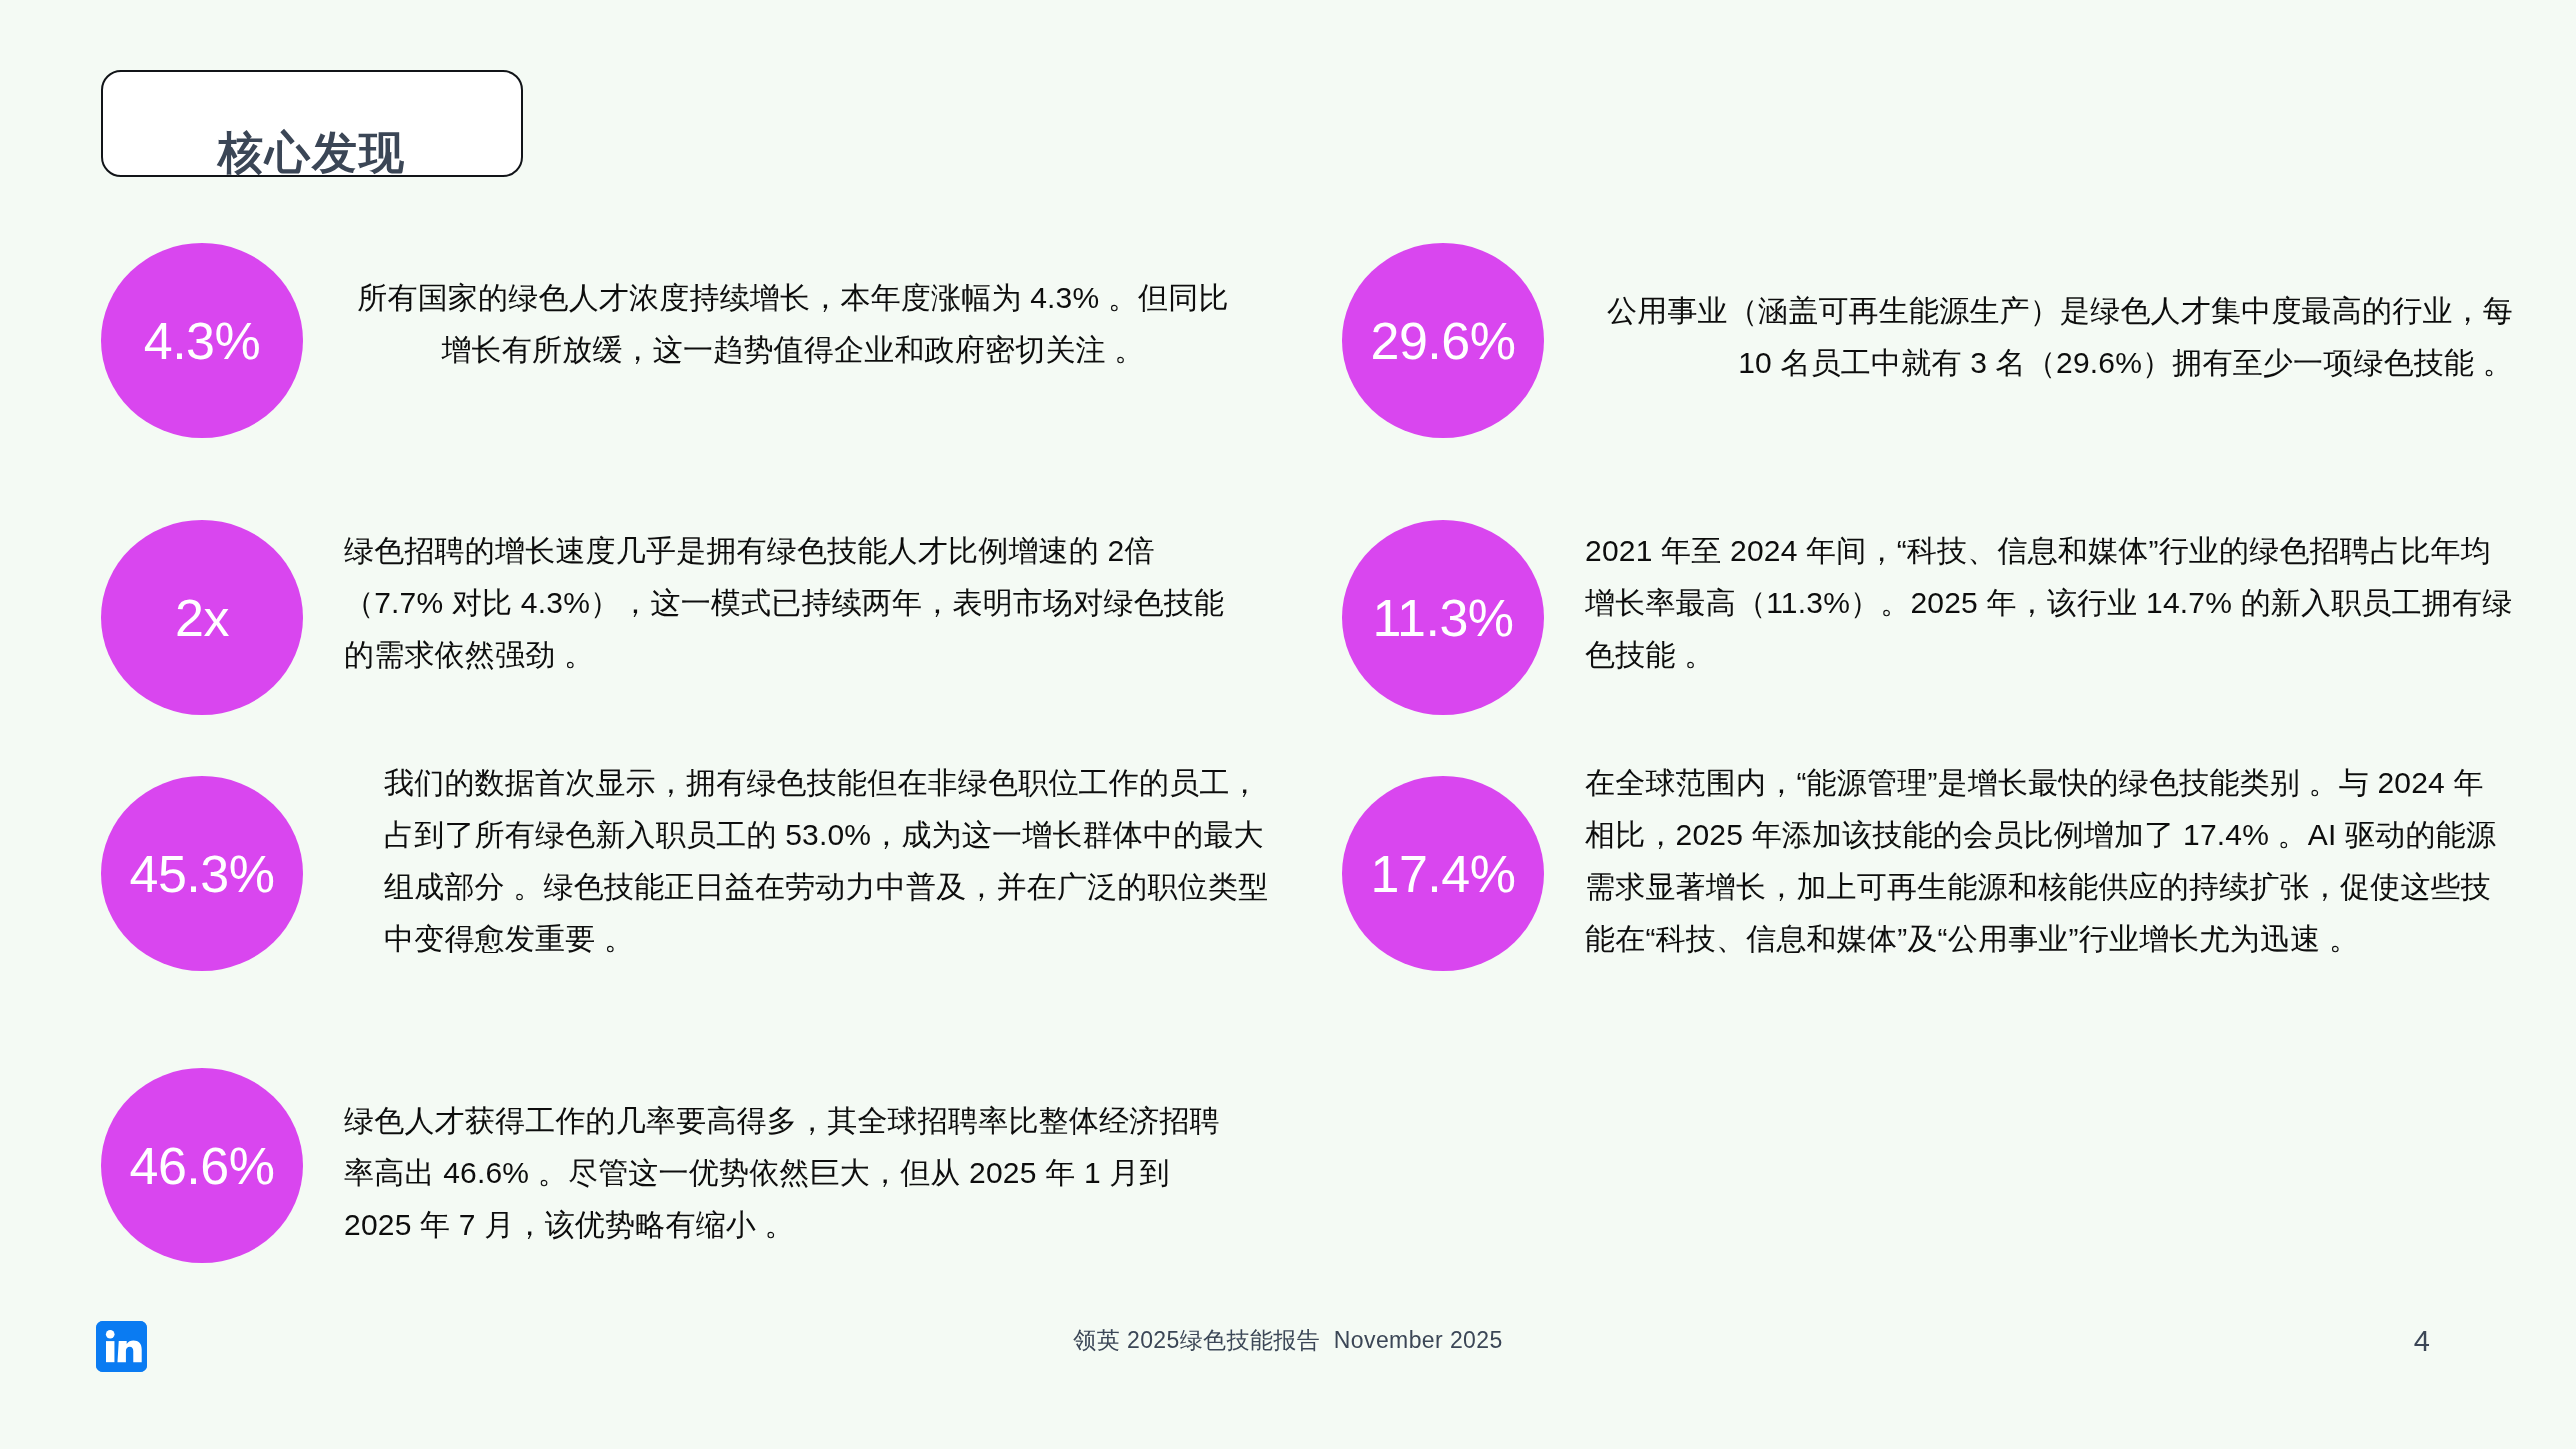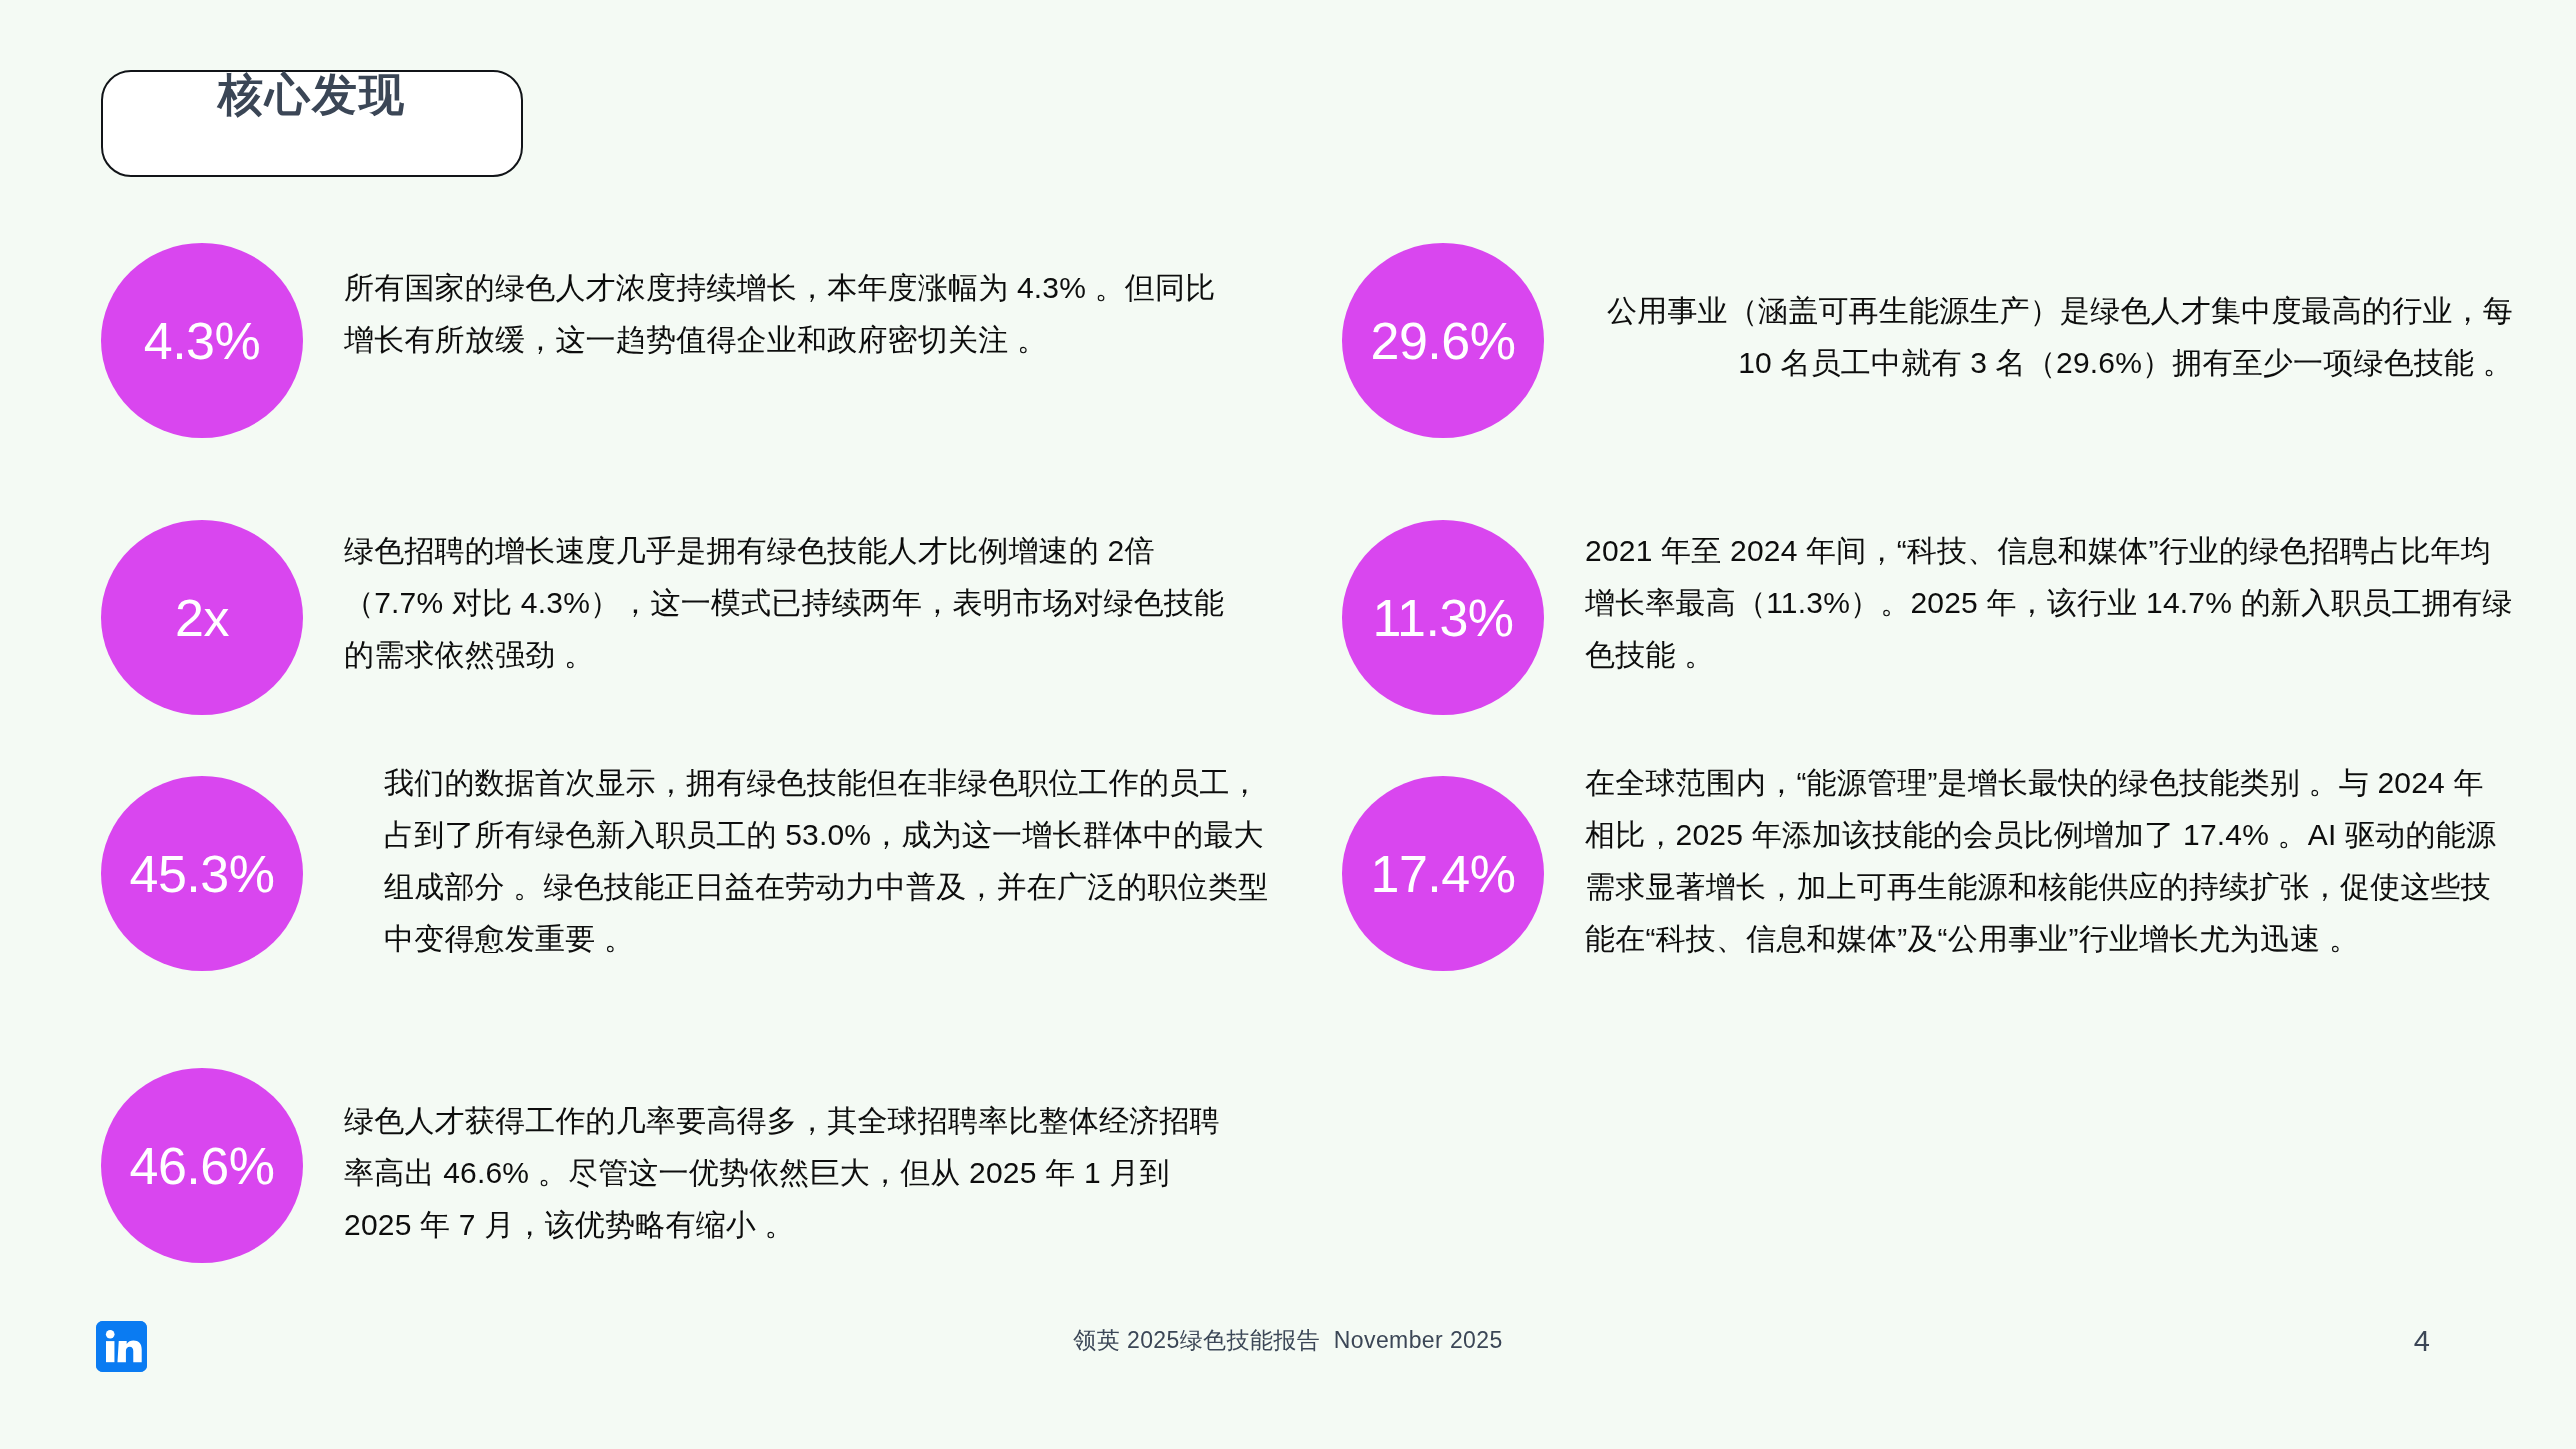--- a/index.html
+++ b/index.html
@@ -26,23 +26,23 @@
 
   
   .title-pill {
     position: absolute;
     left: 101px;
     top: 70px;
     width: 422px;
     height: 107px;
     background: #FFFFFF;
     border: 2.9px solid #111418;
-    border-radius: 30px;
+    border-radius: 20px;
     display: flex;
-    align-items: flex-start;
+    align-items: flex-end;
     justify-content: center;
   }
   .title-pill .title-text {
     font-size: 45px;
     font-weight: 700;
     letter-spacing: 2px;
     color: #3B4656;
     line-height: 1;
   }
 
@@ -104,21 +104,21 @@
   .row-l2 { top: 520px; }
   .row-l3 { top: 776px; }
   .row-l4 { top: 1068px; }
 
   
   .row-r1 { top: 243px; }
   .row-r2 { top: 520px; }
   .row-r3 { top: 776px; }
 
   
-  .row-l1 .body { top: 19px; }
+  .row-l1 .body { top: 29px; text-align: center; }
   .row-l2 .body { top: 4.9px; }
   .row-l3 .body { top: -19.5px; margin-left: 40px; }
   .row-l4 .body { top: 27px; }
 
   .row-r1 .body { top: 42px; text-align: right; }
   .row-r2 .body { top: 4.9px; }
   .row-r3 .body { top: -19.5px; }
 
   
   .footer {

